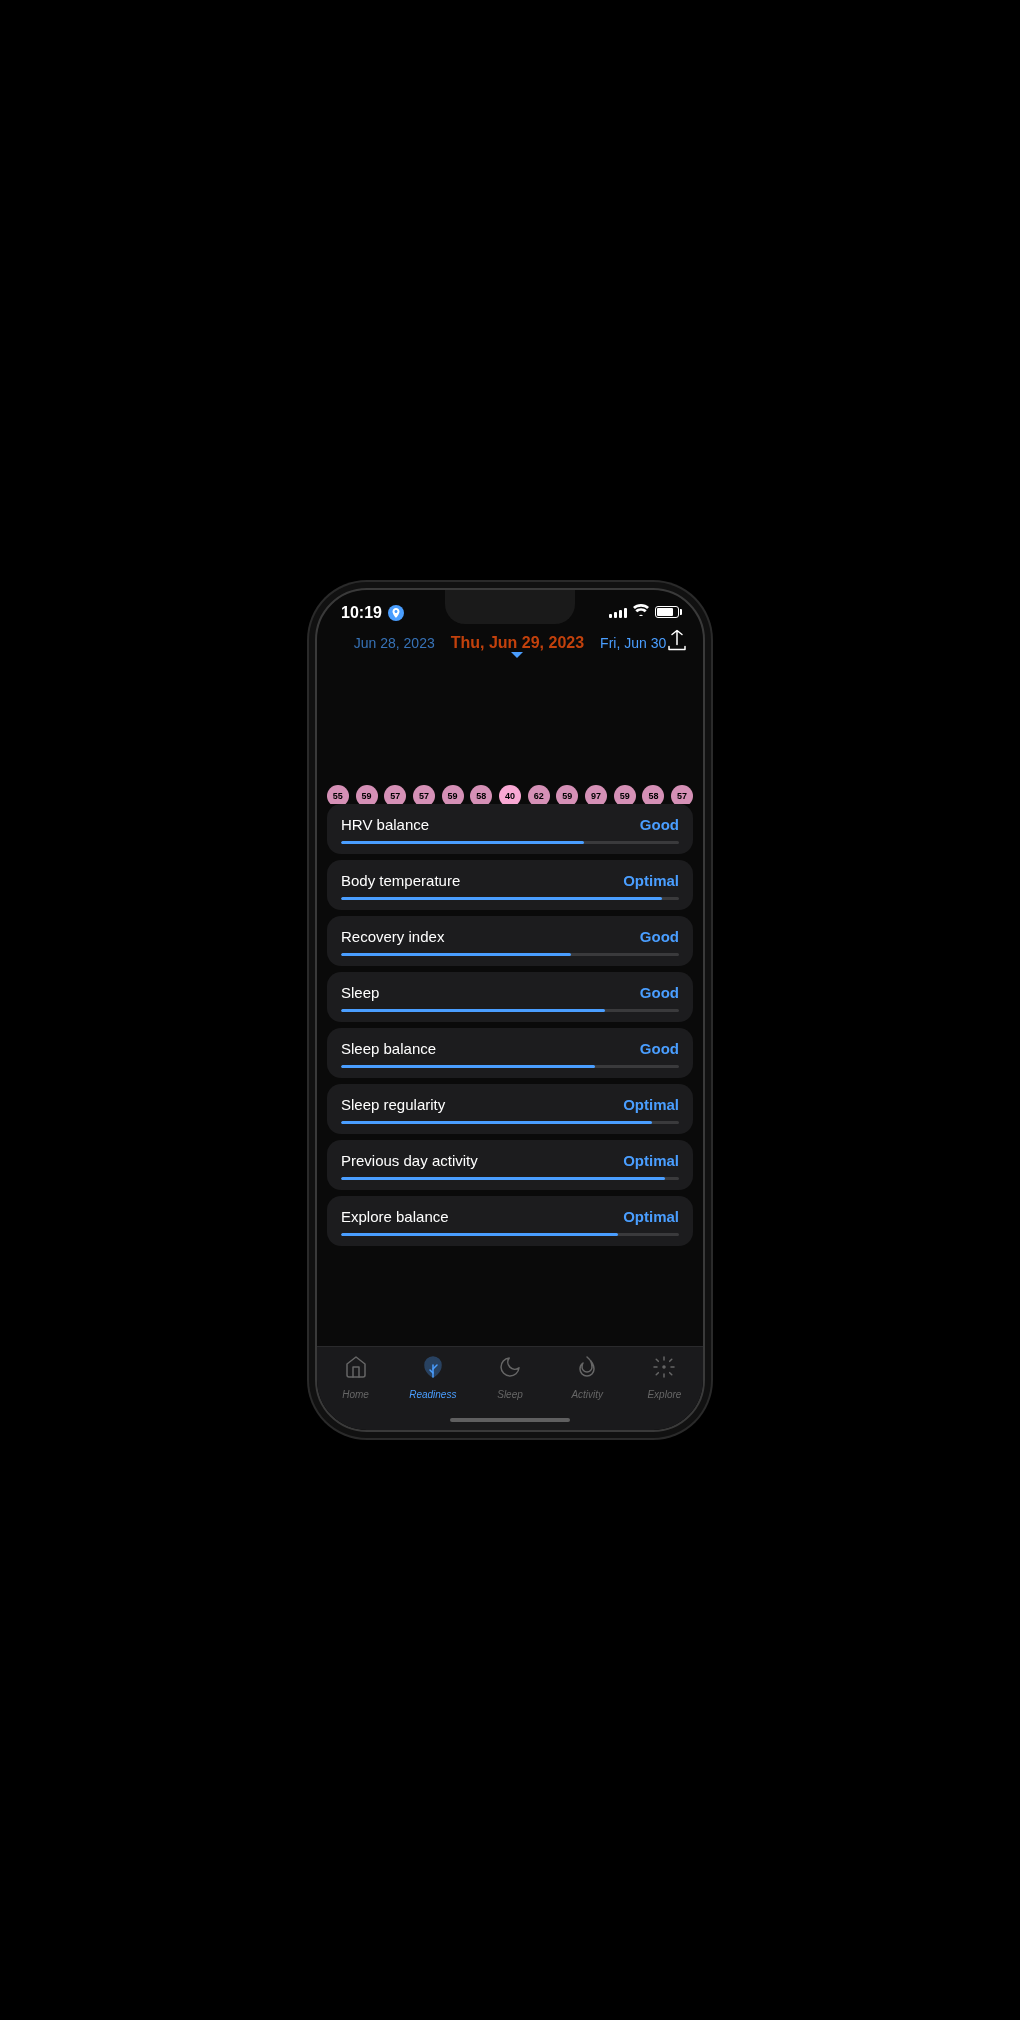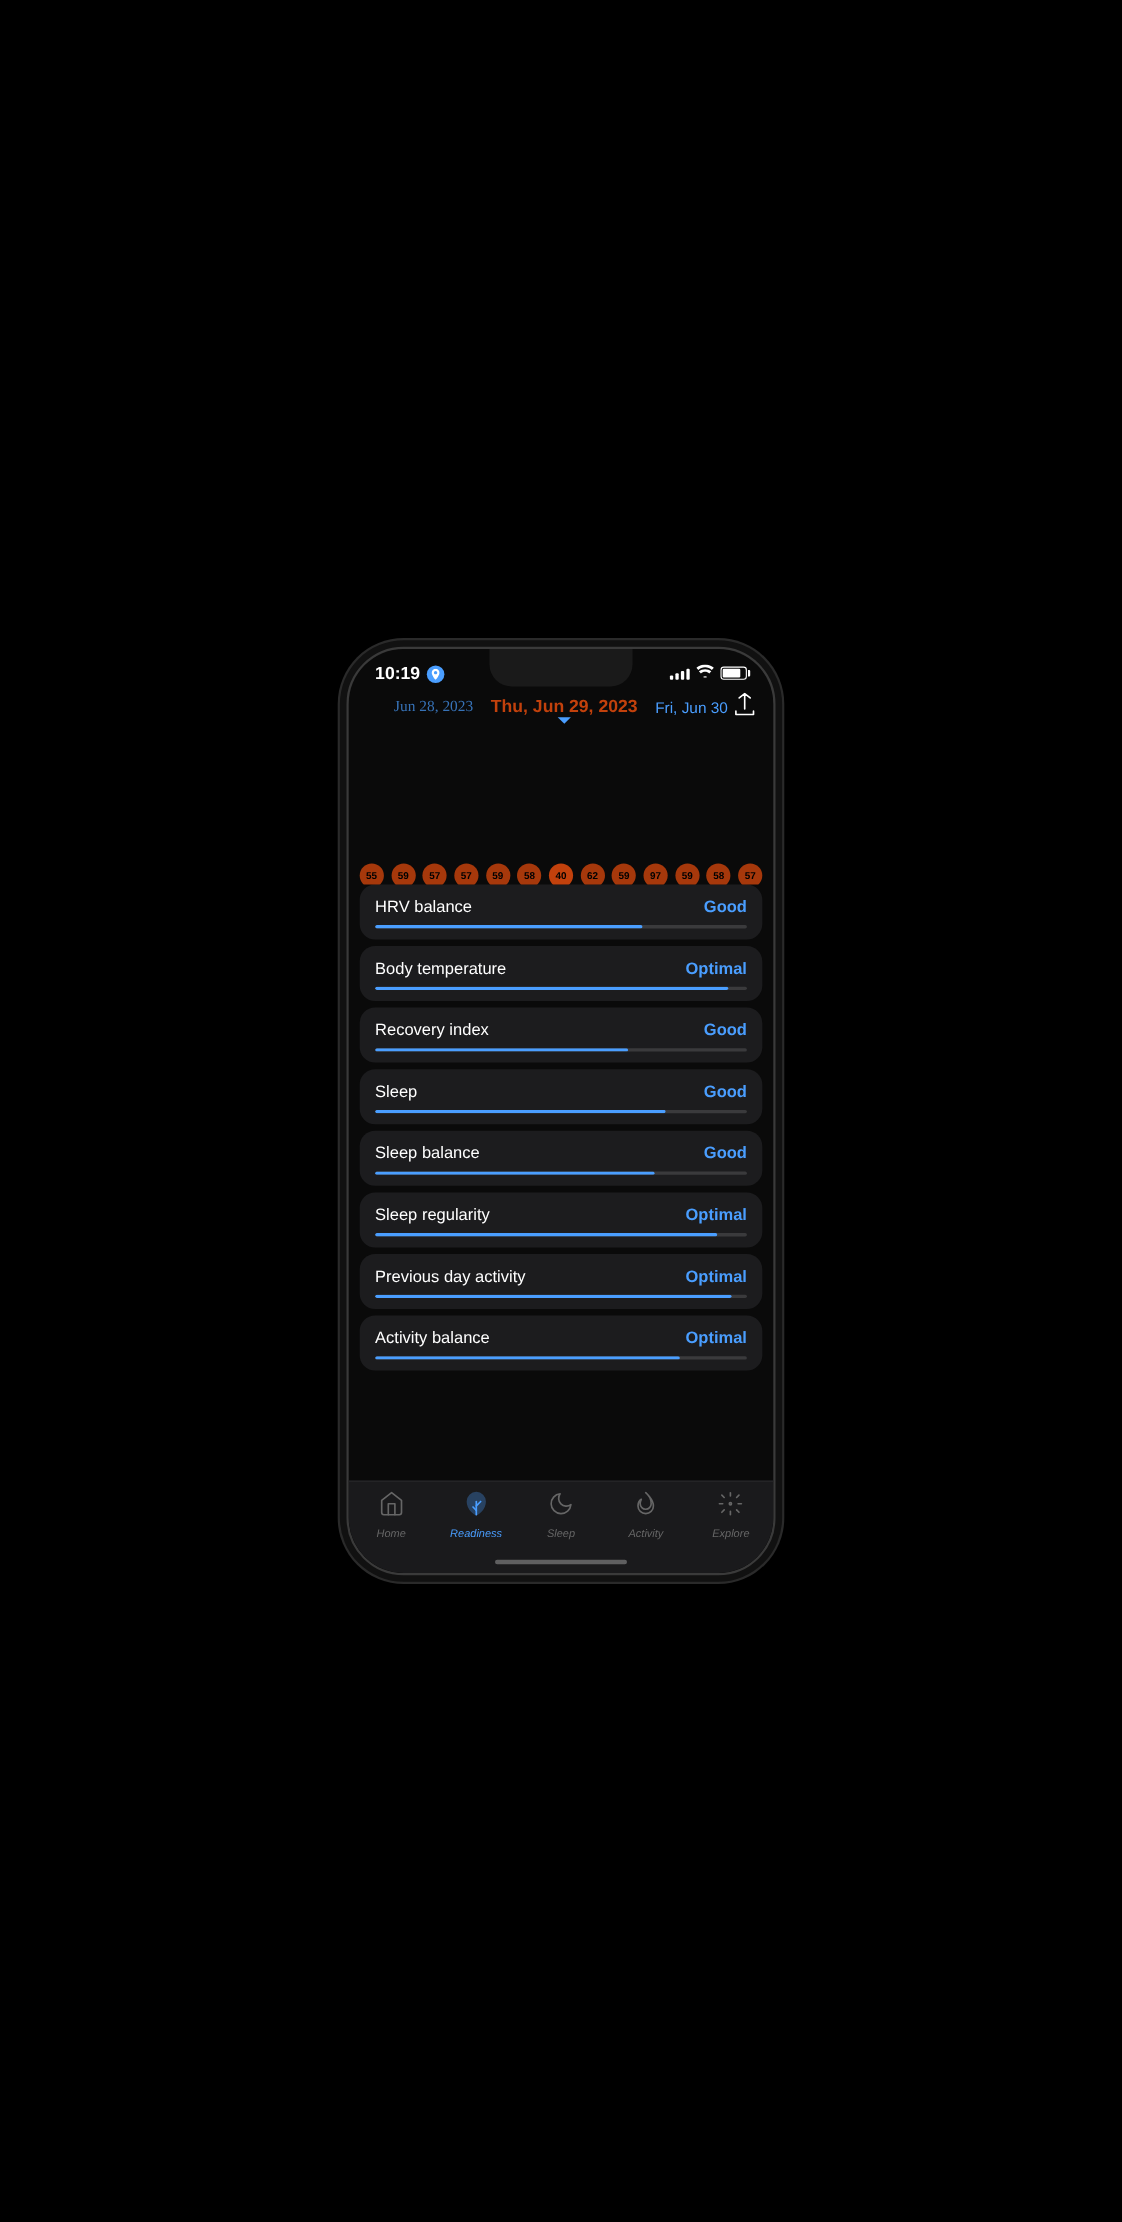--- a/index.html
+++ b/index.html
@@ -147,21 +147,21 @@
       position: absolute;
       bottom: -6px;
       left: 50%;
       transform: translateX(-50%);
       width: 0;
       height: 0;
       border-left: 6px solid transparent;
       border-right: 6px solid transparent;
       border-top: 6px solid #4a9eff;
     }
-    .date-item.dim { color: #4a9eff; opacity: 0.7; font-family: Liberation Serif, serif; }
+    .date-item.dim { color: #4a9eff; opacity: 0.7; }
     .share-btn {
       position: absolute;
       right: 16px;
       top: 50%;
       transform: translateY(-50%);
       color: #fff;
       font-size: 18px;
     }
     
     .chart-area {
@@ -188,21 +188,21 @@
       border-radius: 4px 4px 0 0;
       opacity: 0.85;
       position: relative;
     }
     .bar.active { opacity: 1; }
     .bar-label {
       position: absolute;
       top: 50%;
       left: 50%;
       transform: translate(-50%, -50%);
-      background: #c2410c;
+      background: #f9a8d4;
       border-radius: 50%;
       width: 22px;
       height: 22px;
       display: flex;
       align-items: center;
       justify-content: center;
       font-size: 9px;
       font-weight: 700;
       color: #000;
       z-index: 2;
@@ -519,21 +519,21 @@
     <div class="card-header">
       <span class="card-label">Previous day activity</span>
       <span class="card-value">Optimal</span>
     </div>
     <div class="progress-track">
       <div class="progress-fill" style="width:96%"></div>
     </div>
   </div>
           <div class="card">
     <div class="card-header">
-      <span class="card-label">Activity balance</span>
+      <span class="card-label">Explore balance</span>
       <span class="card-value">Optimal</span>
     </div>
     <div class="progress-track">
       <div class="progress-fill" style="width:82%"></div>
     </div>
   </div>
         </div>
     </div>
 
     <div class="bottom-nav" id="bottom-nav">

